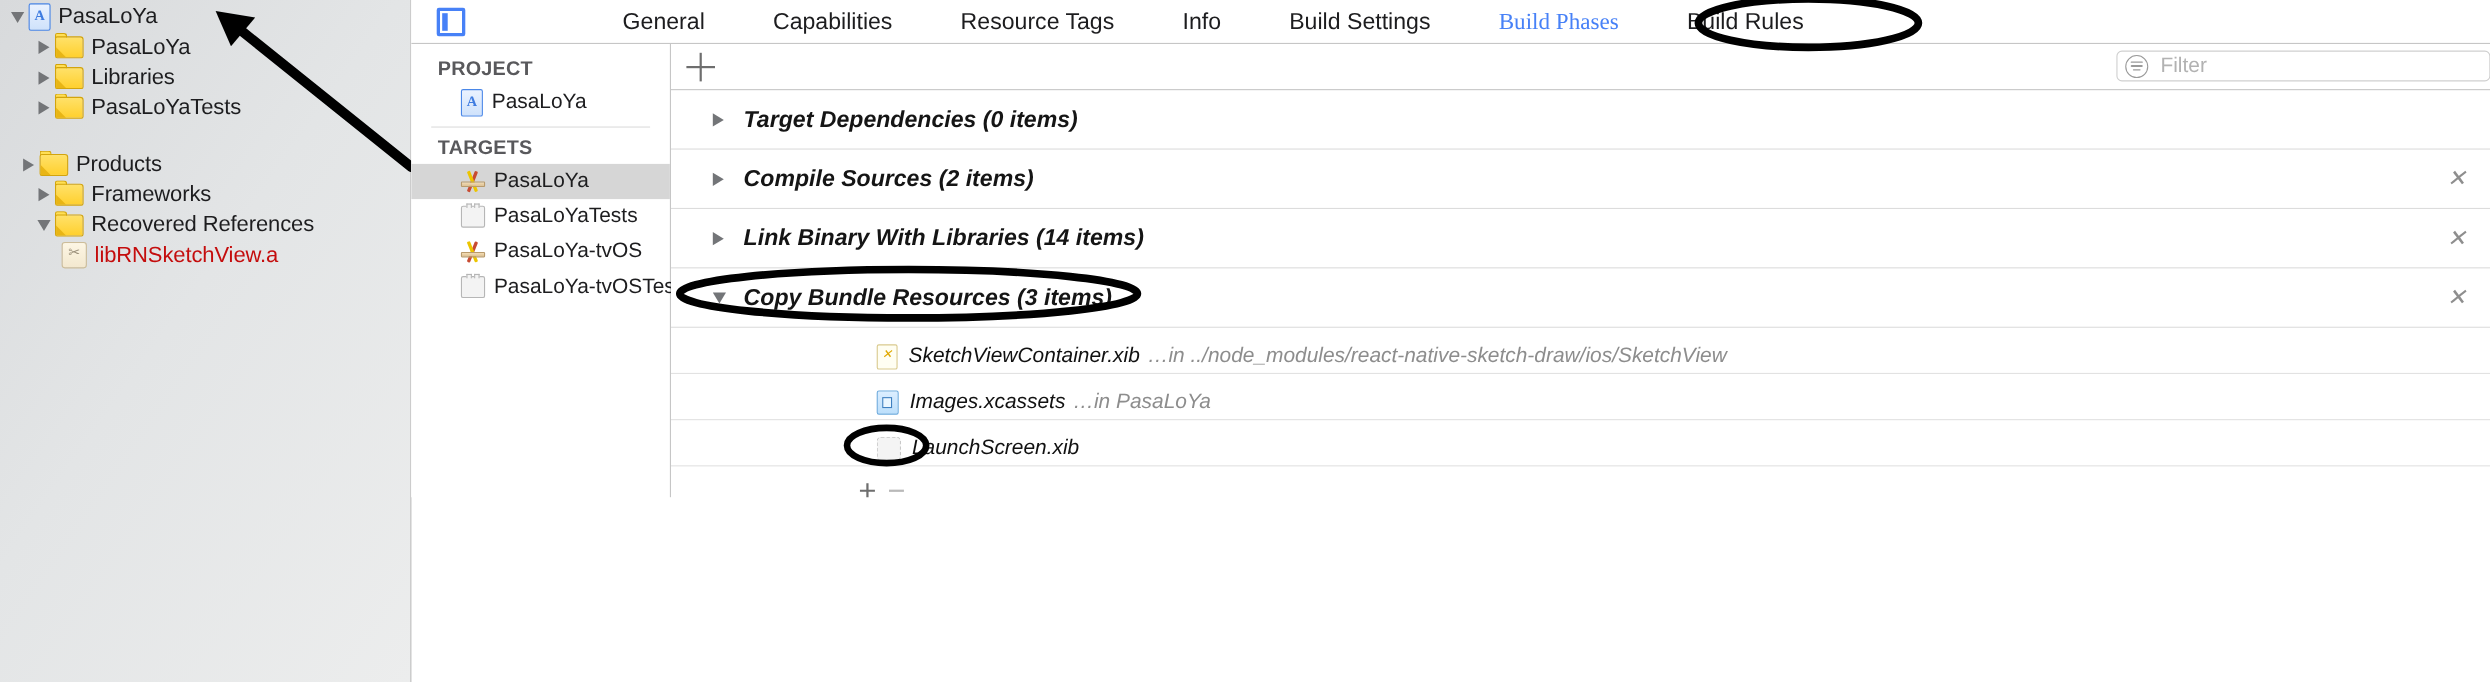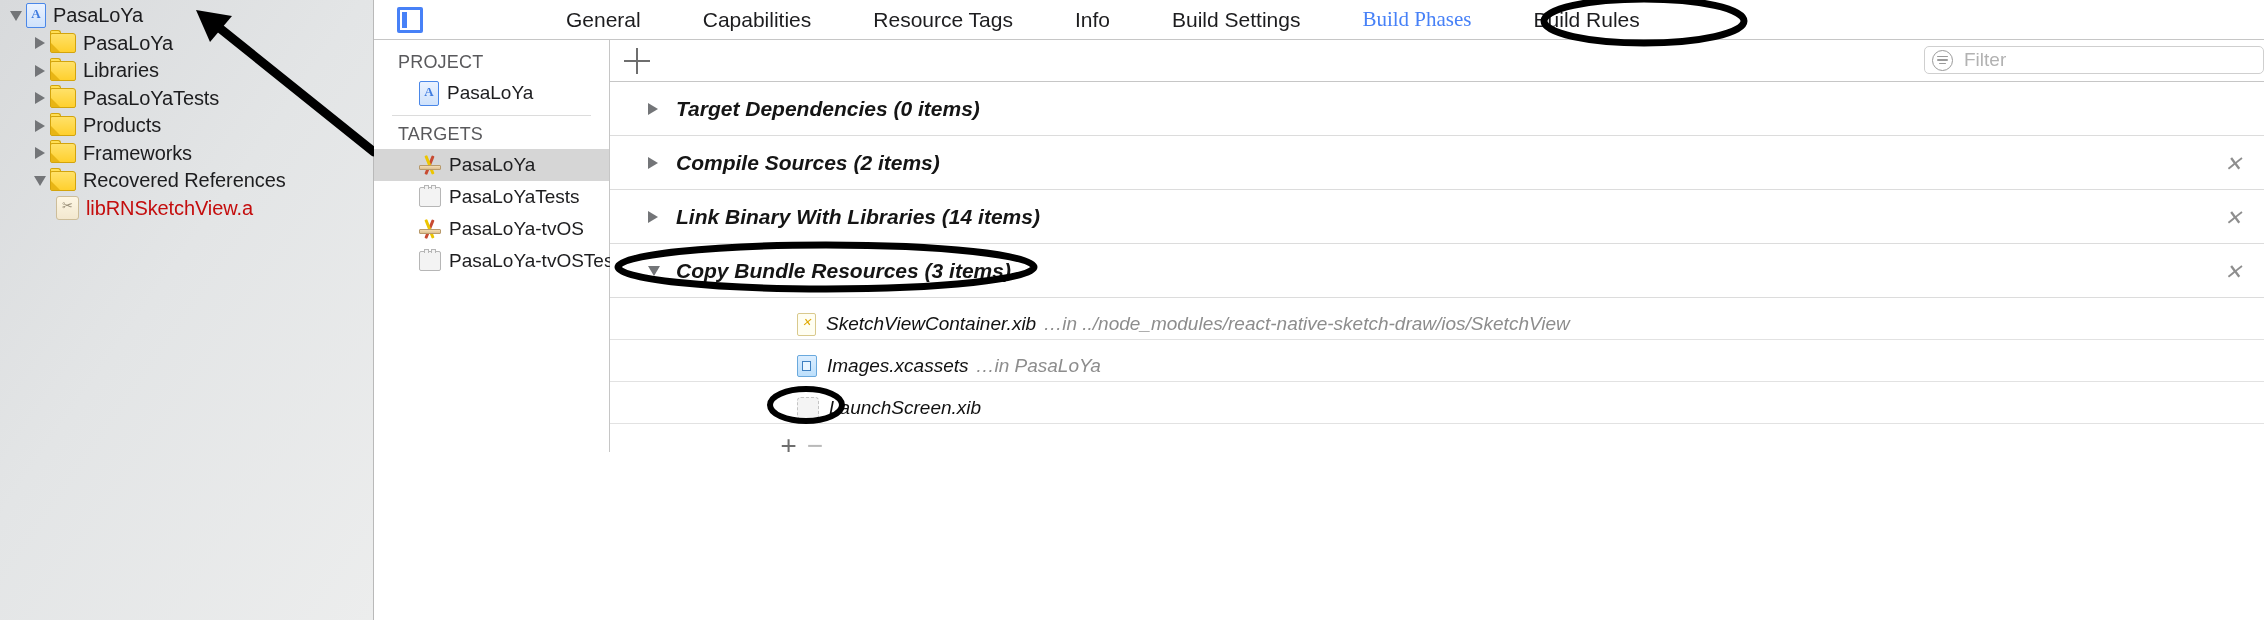--- a/index.html
+++ b/index.html
@@ -164,21 +164,21 @@
   .proj-pane {
     width: 236px;
     flex: 0 0 236px;
     border-right: 1px solid #c6c6c6;
     background: #fff;
     box-sizing: border-box;
     padding-top: 8px;
   }
   .grp-head {
     font-size: 18px;
-    font-weight: 400;
+    font-weight: 700;
     color: #59595c;
     padding: 4px 0 4px 24px;
     letter-spacing: 0.2px;
   }
   .proj-row {
     display: flex;
     align-items: center;
     height: 32px;
     padding-left: 45px;
     font-size: 19px;
@@ -421,21 +421,21 @@
       <span class="ic">
           <span class="folder">
             <span class="tab"></span>
             <span class="back"></span>
             <span class="fold"></span>
           </span>
         </span>
       <span class="nav-label">PasaLoYaTests</span>
     </div>
 
-    <div class="nav-row" style="padding-left:30px;">
+    <div class="nav-row" style="padding-left:16px;margin-top:24px;">
       <span class="twisty">
           <span class="tri-right"></span>
         </span>
       <span class="ic">
           <span class="folder">
             <span class="tab"></span>
             <span class="back"></span>
             <span class="fold"></span>
           </span>
         </span>

